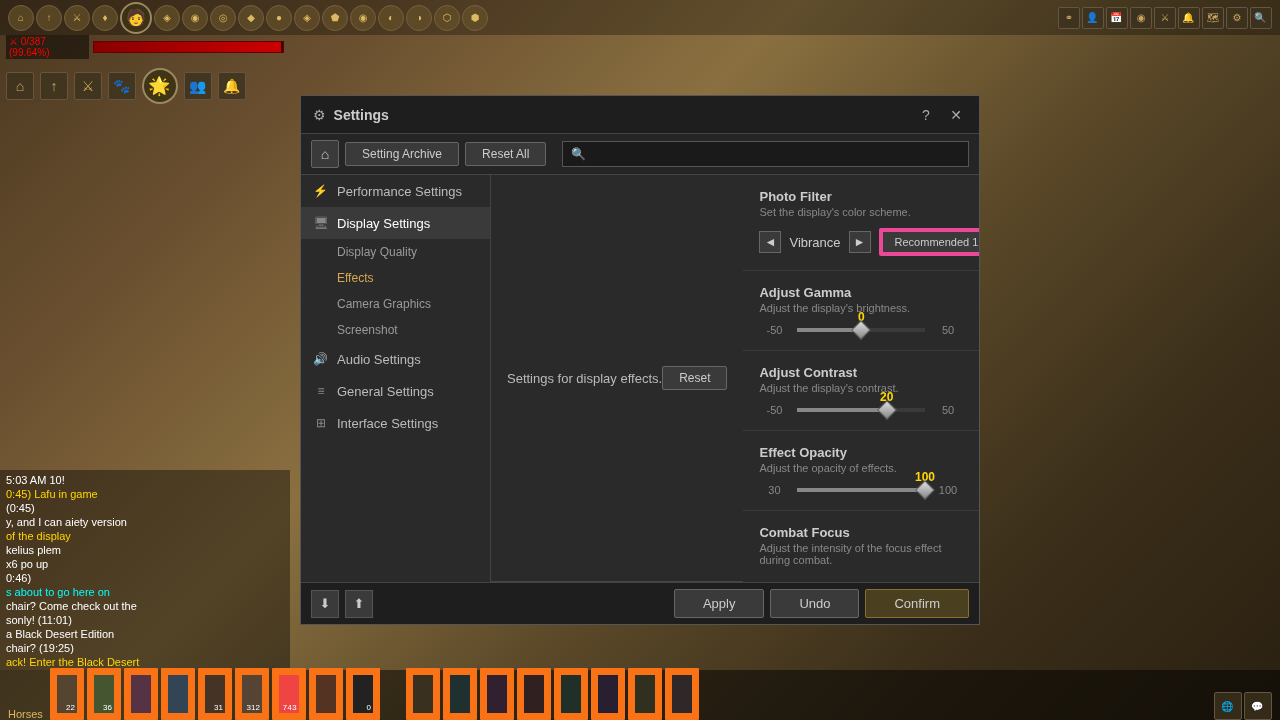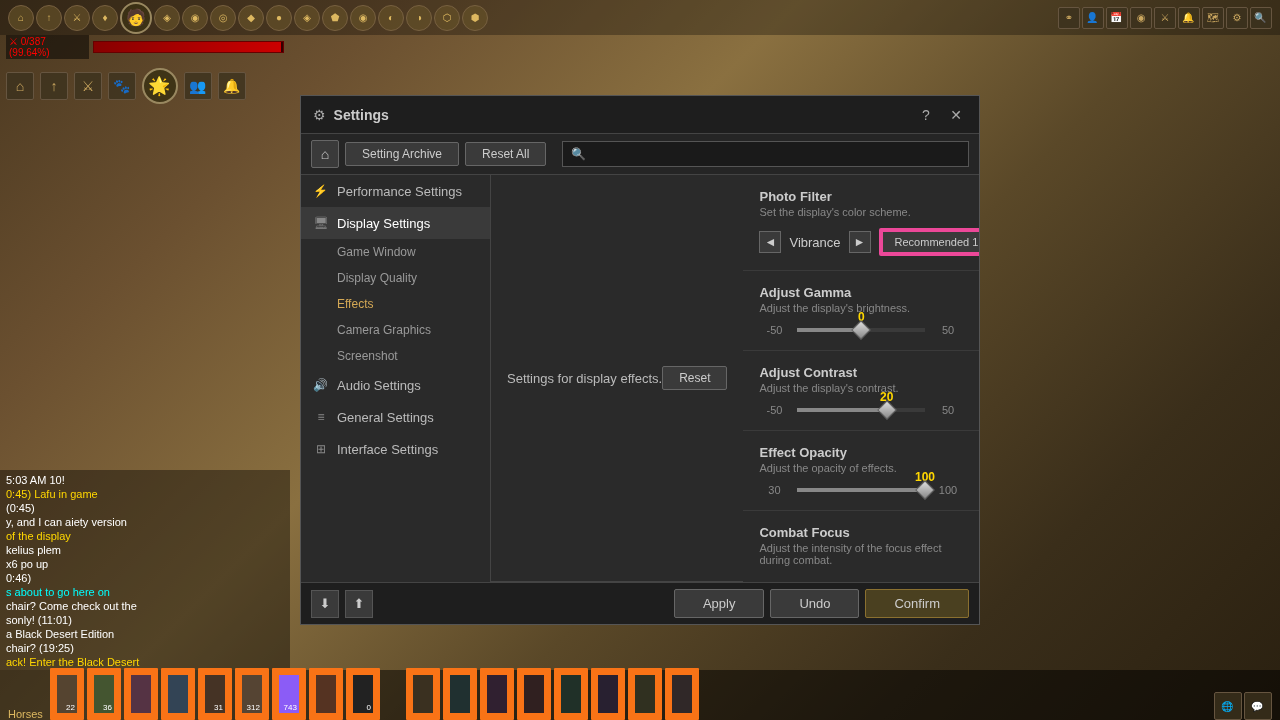--- a/index.html
+++ b/index.html
@@ -574,21 +574,21 @@
     </div>
   <div class="skill-icon" style="background:#334455;">
       <span class="count"></span>
     </div>
   <div class="skill-icon" style="background:#453325;">
       <span class="count">31</span>
     </div>
   <div class="skill-icon" style="background:#554433;">
       <span class="count">312</span>
     </div>
-  <div class="skill-icon" style="background:#8b5cf6;">
+  <div class="skill-icon" style="background:#ef4444;font-family:Liberation Mono, monospace;">
       <span class="count">743</span>
     </div>
   <div class="skill-icon" style="background:#553322;">
       <span></span>
     </div>
   <div class="skill-icon" style="background:#222;">
       <span class="count">0</span>
     </div>
   <div style="width:20px;"></div>
   <div class="skill-icon" style="background:#3a3020;"></div>
@@ -632,23 +632,20 @@
         <span class="item-icon">⚡</span>
         <span>Performance Settings</span>
       </div>
 
       <div class="sidebar-main-item active">
         <span class="item-icon">🖥</span>
         <span>Display Settings</span>
       </div>
 
       <div class="sidebar-sub-item">
-        <span>Game Window</span>
-      </div>
-      <div class="sidebar-sub-item">
         <span>Display Quality</span>
       </div>
       <div class="sidebar-sub-item active">
         <span>Effects</span>
       </div>
       <div class="sidebar-sub-item">
         <span>Camera Graphics</span>
       </div>
       <div class="sidebar-sub-item">
         <span>Screenshot</span>

